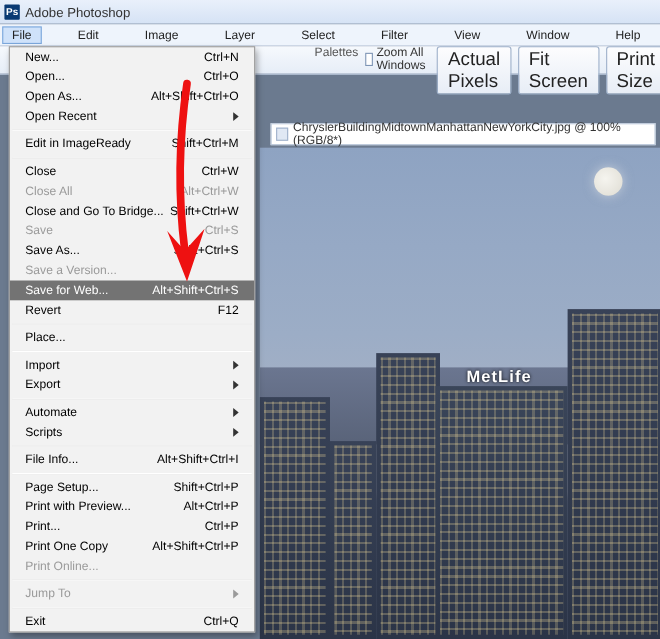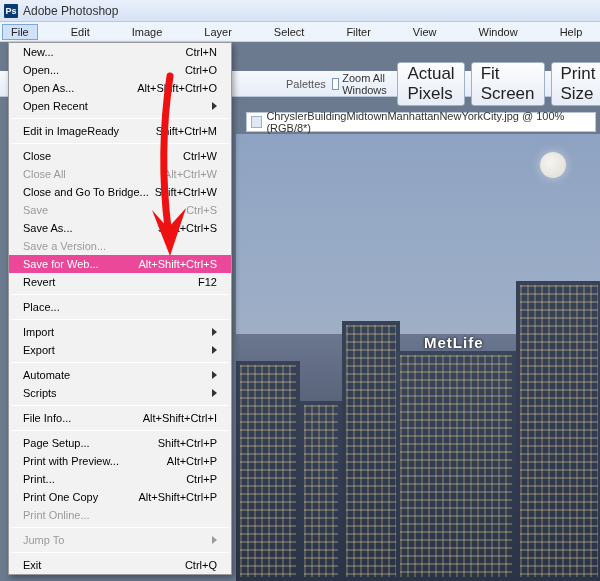--- a/index.html
+++ b/index.html
@@ -40,25 +40,24 @@
     background: #cfe2fa;
     border: 1px solid #7ba7db;
     padding: 1px 8px;
   }
 
   
   .optionsbar {
     height: 26px;
     background: linear-gradient(#f6f9fd,#e6edf7);
     border-bottom: 1px solid #b9c6da;
-    display: flex; align-items: center;
+    display: flex; align-items: flex-start;
     padding-left: 286px; 
     font-size: 11px; color: #333;
     gap: 6px;
-    margin-top: 29px;
   }
   .optionsbar .checkbox {
     display: inline-flex; align-items: center; gap: 3px;
   }
   .optionsbar .checkbox .box {
     width: 12px; height: 12px; border:1px solid #7d94b5; background:#fff;
   }
   .optionsbar .btn {
     border: 1px solid #9fb1ca;
     background: linear-gradient(#fdfdfe,#e7edf6);
@@ -96,21 +95,21 @@
     font-size: 11px; color:#000;
     z-index: 50;
   }
   .dropdown .row {
     display:flex; align-items:center; justify-content:space-between;
     height: 18px; padding: 0 14px 0 14px;
     position: relative;
   }
   .dropdown .row.disabled { color:#9a9a9a; }
   .dropdown .row.highlight {
-    background:#ec4899; color:#fff;
+    background:#737373; color:#fff;
   }
   .dropdown .row .submenu-arrow {
     width:0;height:0;border-top:4px solid transparent;border-bottom:4px solid transparent;border-left:5px solid #333;
     margin-left:auto;
   }
   .dropdown .row.disabled .submenu-arrow { border-left-color:#9a9a9a; }
   .dropdown .sep { height:1px; background:#c9c9c9; margin:3px 2px; border-top:1px solid #fff; }
   .dropdown .shortcut { color:inherit; font-size:11px; }
 
   

